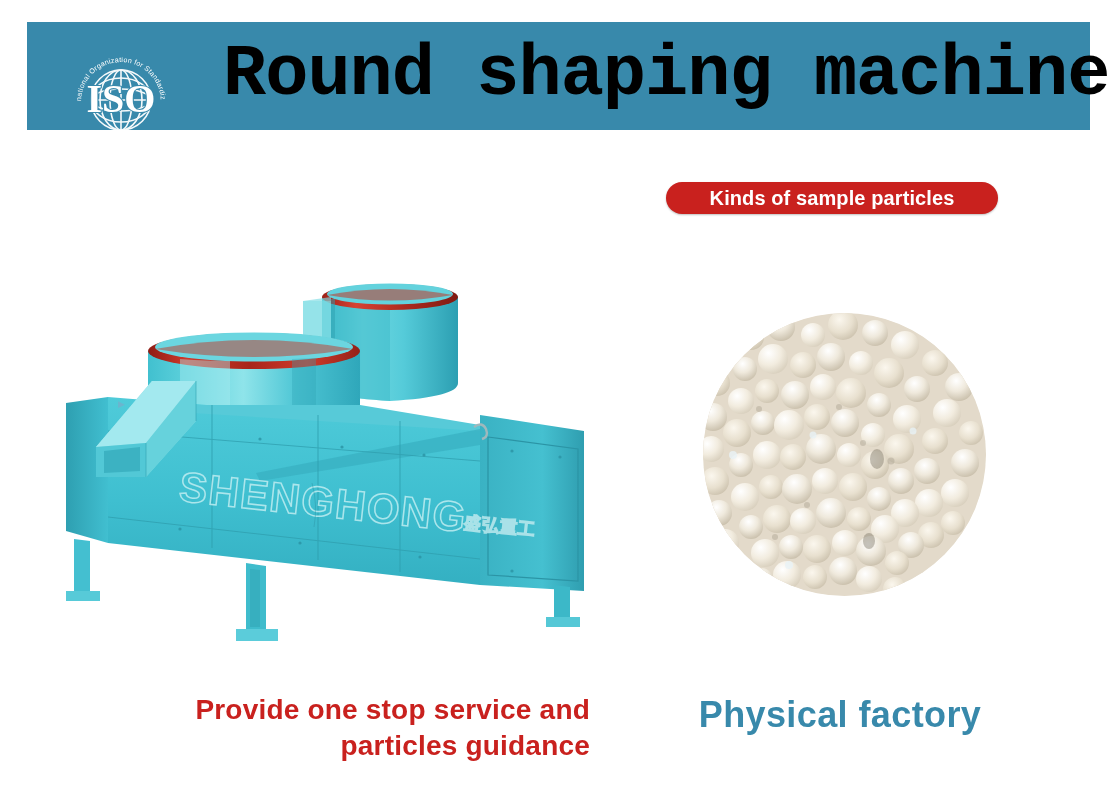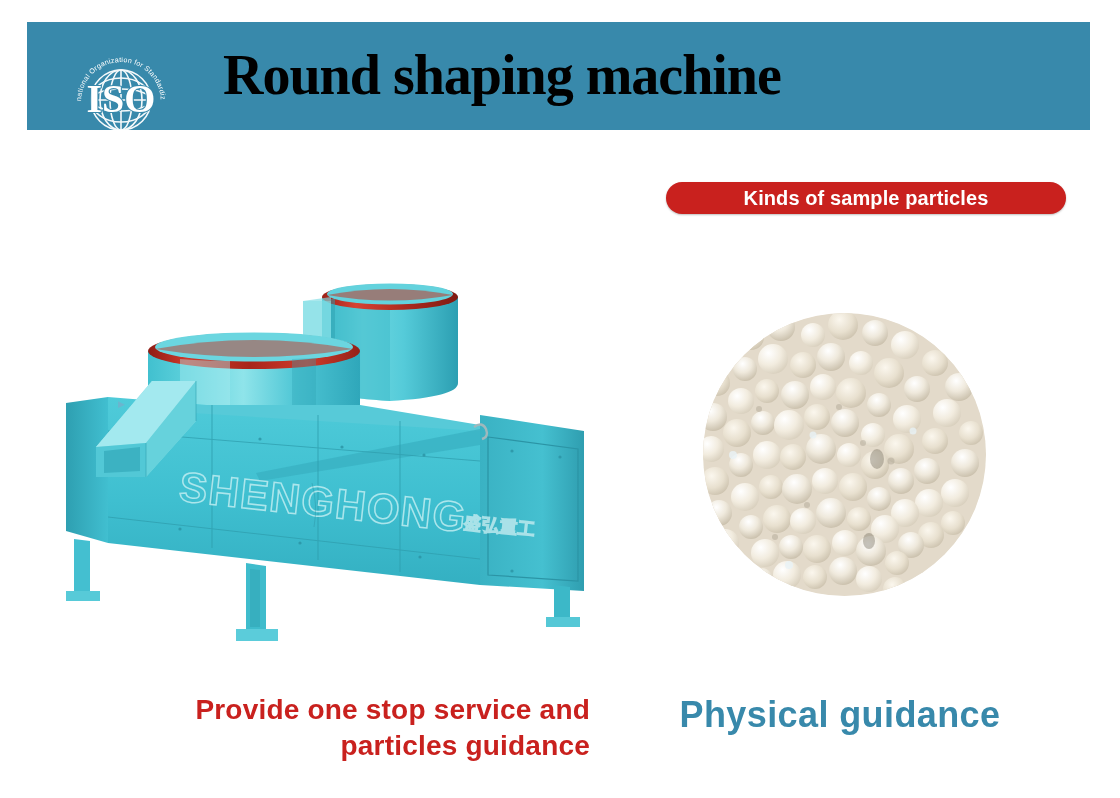--- a/index.html
+++ b/index.html
@@ -28,23 +28,23 @@
     height: 108px;
     background: #3889AB;
     box-sizing: border-box;
   }
   .banner-title {
     position: absolute;
     left: 196px;
     top: 50%;
     transform: translateY(-52%);
     color: #000000;
-    font-family: Liberation Serif, serif;
+    font-family: Liberation Mono, monospace;
     font-weight: bold;
-    font-size: 56px;
+    font-size: 72px;
     line-height: 1;
     letter-spacing: -1px;
     white-space: nowrap;
     transform-origin: left center;
   }
 
   
   .iso-logo {
     position: absolute;
     left: 38px;
@@ -52,21 +52,21 @@
     width: 112px;
     height: 112px;
   }
   .iso-logo svg { display: block; }
 
   
   .pill {
     position: absolute;
     left: 666px;
     top: 182px;
-    width: 400px;
+    width: 332px;
     height: 32px;
     background: #C9211E;
     border-radius: 16px;
     box-shadow: 0 1px 2px rgba(0,0,0,0.25);
   }
   .pill-label {
     position: absolute;
     left: 0; right: 0;
     top: 50%;
     transform: translateY(-50%);
@@ -444,15 +444,15 @@
         </g>
       </g>
     </svg>
   </div>
 
   <div class="caption-left">
     <div>Provide one stop service and</div>
     <div>particles guidance</div>
   </div>
 
-  <div class="caption-right">Physical guidance</div>
+  <div class="caption-right">Physical factory</div>
 
 </div>
 
 </body></html>

